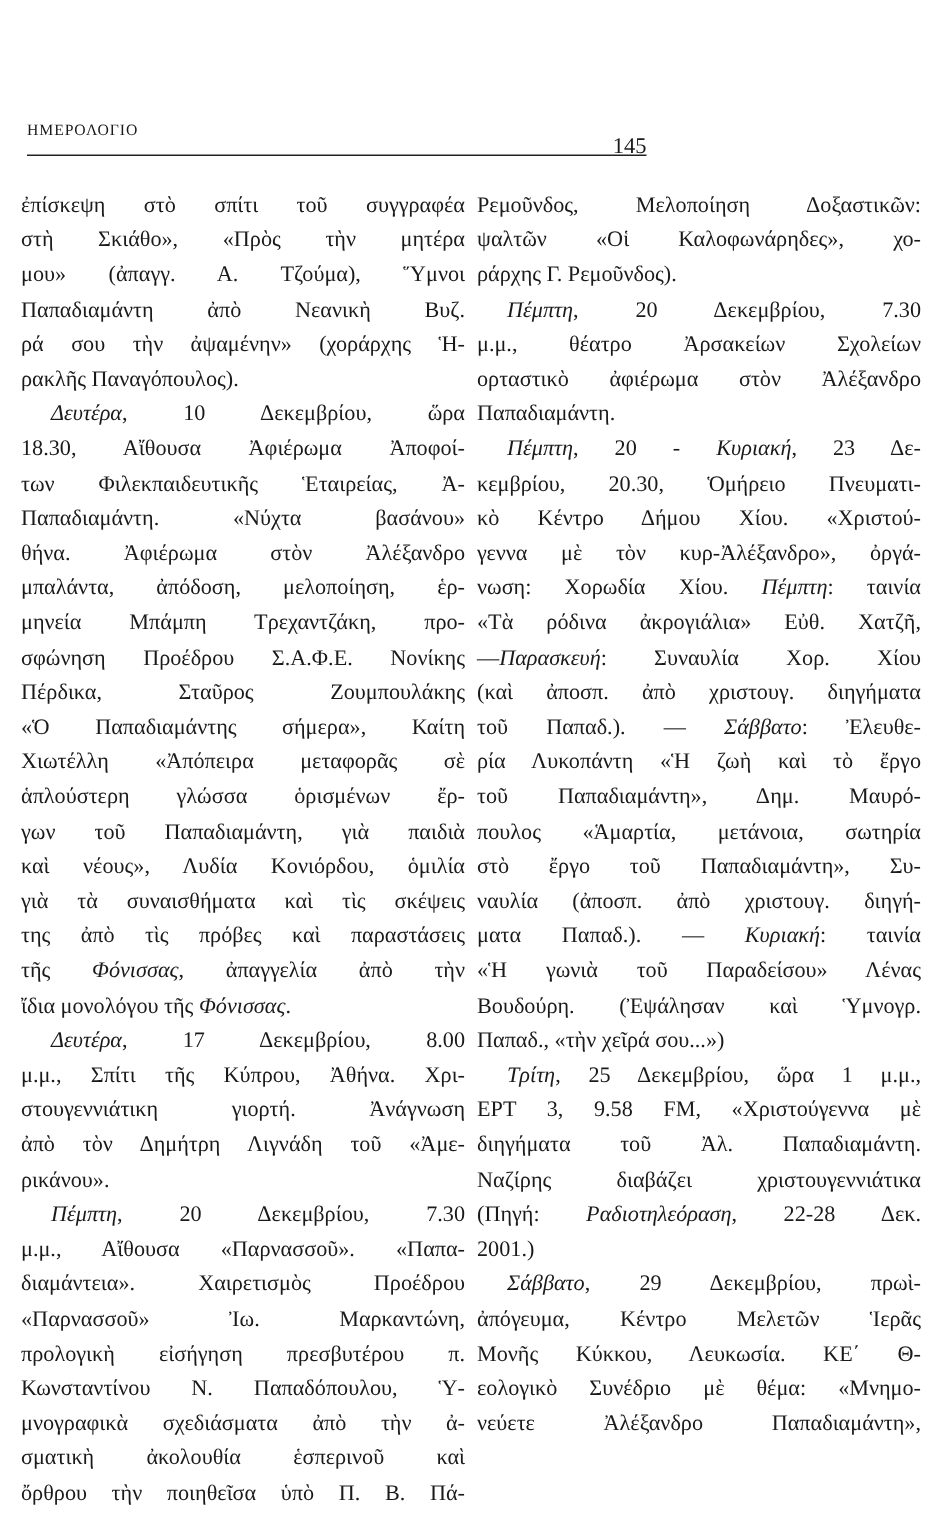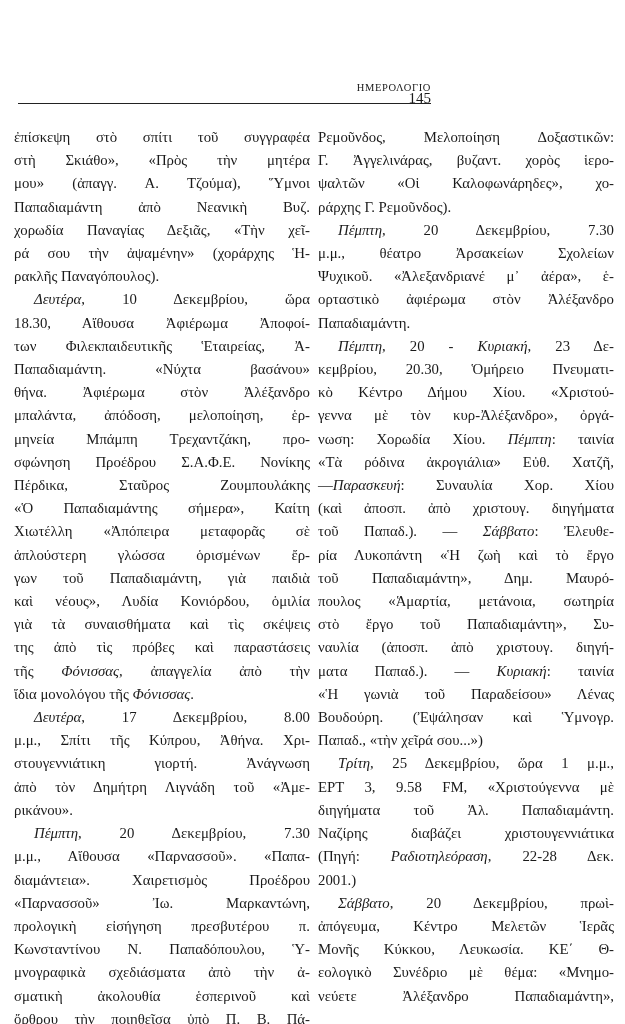--- a/index.html
+++ b/index.html
@@ -1,19 +1,19 @@
 <!DOCTYPE html>
 <html><head>
 <meta charset="utf-8">
 <style>
   html, body { margin: 0; padding: 0; background: #ffffff; }
   body { width: 625px; height: 1024px; position: relative; overflow: hidden;
          font-family: "DejaVu Serif", "Liberation Serif", serif; color: #1a1a1a; }
   .header { position: absolute; left: 18px; top: 76px; width: 413px; height: 26px; }
-  .running-title { position: absolute; left: 0; right: 0; top: 6px; text-align: right;
+  .running-title { position: absolute; left: 0; right: 0; top: 6px; text-align: left;
          font-family: "Liberation Serif", serif; font-size: 10.5px; letter-spacing: 0.6px; }
   .page-number { position: absolute; right: 0; top: 14px; font-family: "Liberation Serif", serif;
          font-size: 15px; }
   .rule { position: absolute; left: 18px; top: 103px; width: 413px; height: 0;
          border-top: 1.3px solid #222; }
   .col { position: absolute; top: 126px; width: 290px;
          font-family: "Liberation Serif", serif; font-size: 14.8px; line-height: 23.2px; }
   .col-left { left: 14px; width: 296px; }
   .col-right { left: 318px; width: 296px; }
   .line { display: block; white-space: nowrap; text-align: justify; text-align-last: justify; }
@@ -28,21 +28,20 @@
   <span class="running-title">ΗΜΕΡΟΛΟΓΙΟ</span>
   <span class="page-number">145</span>
 </div>
 <div class="rule"></div>
 
 <div class="col col-left" id="col-left">
     <span class="line"><span>ἐπίσκεψη στὸ σπίτι τοῦ συγγραφέα</span></span>
     <span class="line"><span>στὴ Σκιάθο», «Πρὸς τὴν μητέρα</span></span>
     <span class="line"><span>μου» (ἀπαγγ. Α. Τζούμα), Ὕμνοι</span></span>
     <span class="line"><span>Παπαδιαμάντη ἀπὸ Νεανικὴ Βυζ.</span></span>
-    <span class="line"><span>χορωδία Παναγίας Δεξιᾶς, «Τὴν χεῖ-</span></span>
     <span class="line"><span>ρά σου τὴν ἀψαμένην» (χοράρχης Ἡ-</span></span>
     <span class="line last"><span>ρακλῆς Παναγόπουλος).</span></span>
     <span class="line indent"><em>Δευτέρα</em><span>, 10 Δεκεμβρίου, ὥρα</span></span>
     <span class="line"><span>18.30, Αἴθουσα Ἀφιέρωμα Ἀποφοί-</span></span>
     <span class="line"><span>των Φιλεκπαιδευτικῆς Ἑταιρείας, Ἀ-</span></span>
     <span class="line"><span>Παπαδιαμάντη. «Νύχτα βασάνου»</span></span>
     <span class="line"><span>θήνα. Ἀφιέρωμα στὸν Ἀλέξανδρο</span></span>
     <span class="line"><span>μπαλάντα, ἀπόδοση, μελοποίηση, ἑρ-</span></span>
     <span class="line"><span>μηνεία Μπάμπη Τρεχαντζάκη, προ-</span></span>
     <span class="line"><span>σφώνηση Προέδρου Σ.Α.Φ.Ε. Νονίκης</span></span>
@@ -66,26 +65,24 @@
     <span class="line"><span>διαμάντεια». Χαιρετισμὸς Προέδρου</span></span>
     <span class="line"><span>«Παρνασσοῦ» Ἰω. Μαρκαντώνη,</span></span>
     <span class="line"><span>προλογικὴ εἰσήγηση πρεσβυτέρου π.</span></span>
     <span class="line"><span>Κωνσταντίνου Ν. Παπαδόπουλου, Ὑ-</span></span>
     <span class="line"><span>μνογραφικὰ σχεδιάσματα ἀπὸ τὴν ἀ-</span></span>
     <span class="line"><span>σματικὴ ἀκολουθία ἑσπερινοῦ καὶ</span></span>
     <span class="line"><span>ὄρθρου τὴν ποιηθεῖσα ὑπὸ Π. Β. Πά-</span></span>
   </div>
 <div class="col col-right" id="col-right">
     <span class="line"><span>Ρεμοῦνδος, Μελοποίηση Δοξαστικῶν:</span></span>
-    <span class="line"><span>Γ. Ἀγγελινάρας, βυζαντ. χορὸς ἱερο-</span></span>
     <span class="line"><span>ψαλτῶν «Οἱ Καλοφωνάρηδες», χο-</span></span>
     <span class="line last"><span>ράρχης Γ. Ρεμοῦνδος).</span></span>
     <span class="line indent"><em>Πέμπτη</em><span>, 20 Δεκεμβρίου, 7.30</span></span>
     <span class="line"><span>μ.μ., θέατρο Ἀρσακείων Σχολείων</span></span>
-    <span class="line"><span>Ψυχικοῦ. «Ἀλεξανδριανέ μ᾽ ἀέρα», ἑ-</span></span>
     <span class="line"><span>ορταστικὸ ἀφιέρωμα στὸν Ἀλέξανδρο</span></span>
     <span class="line last"><span>Παπαδιαμάντη.</span></span>
     <span class="line indent"><em>Πέμπτη</em><span>, 20 - </span><em>Κυριακή</em><span>, 23 Δε-</span></span>
     <span class="line"><span>κεμβρίου, 20.30, Ὁμήρειο Πνευματι-</span></span>
     <span class="line"><span>κὸ Κέντρο Δήμου Χίου. «Χριστού-</span></span>
     <span class="line"><span>γεννα μὲ τὸν κυρ-Ἀλέξανδρο», ὀργά-</span></span>
     <span class="line"><span>νωση: Χορωδία Χίου. </span><em>Πέμπτη</em><span>: ταινία</span></span>
     <span class="line"><span>«Τὰ ρόδινα ἀκρογιάλια» Εὐθ. Χατζῆ,</span></span>
     <span class="line"><span>—</span><em>Παρασκευή</em><span>: Συναυλία Χορ. Χίου</span></span>
     <span class="line"><span>(καὶ ἀποσπ. ἀπὸ χριστουγ. διηγήματα</span></span>
@@ -98,18 +95,18 @@
     <span class="line"><span>ματα Παπαδ.). — </span><em>Κυριακή</em><span>: ταινία</span></span>
     <span class="line"><span>«Ἡ γωνιὰ τοῦ Παραδείσου» Λένας</span></span>
     <span class="line"><span>Βουδούρη. (Ἐψάλησαν καὶ Ὑμνογρ.</span></span>
     <span class="line last"><span>Παπαδ., «τὴν χεῖρά σου...»)</span></span>
     <span class="line indent"><em>Τρίτη</em><span>, 25 Δεκεμβρίου, ὥρα 1 μ.μ.,</span></span>
     <span class="line"><span>ΕΡΤ 3, 9.58 FM, «Χριστούγεννα μὲ</span></span>
     <span class="line"><span>διηγήματα τοῦ Ἀλ. Παπαδιαμάντη.</span></span>
     <span class="line"><span>Ναζίρης διαβάζει χριστουγεννιάτικα</span></span>
     <span class="line"><span>(Πηγή: </span><em>Ραδιοτηλεόραση</em><span>, 22-28 Δεκ.</span></span>
     <span class="line last"><span>2001.)</span></span>
-    <span class="line indent"><em>Σάββατο</em><span>, 20 Δεκεμβρίου, πρωὶ-</span></span>
+    <span class="line indent"><em>Σάββατο</em><span>, 29 Δεκεμβρίου, πρωὶ-</span></span>
     <span class="line"><span>ἀπόγευμα, Κέντρο Μελετῶν Ἱερᾶς</span></span>
     <span class="line"><span>Μονῆς Κύκκου, Λευκωσία. ΚΕ΄ Θ-</span></span>
     <span class="line"><span>εολογικὸ Συνέδριο μὲ θέμα: «Μνημο-</span></span>
     <span class="line"><span>νεύετε Ἀλέξανδρο Παπαδιαμάντη»,</span></span>
   </div>
 
 </body></html>

